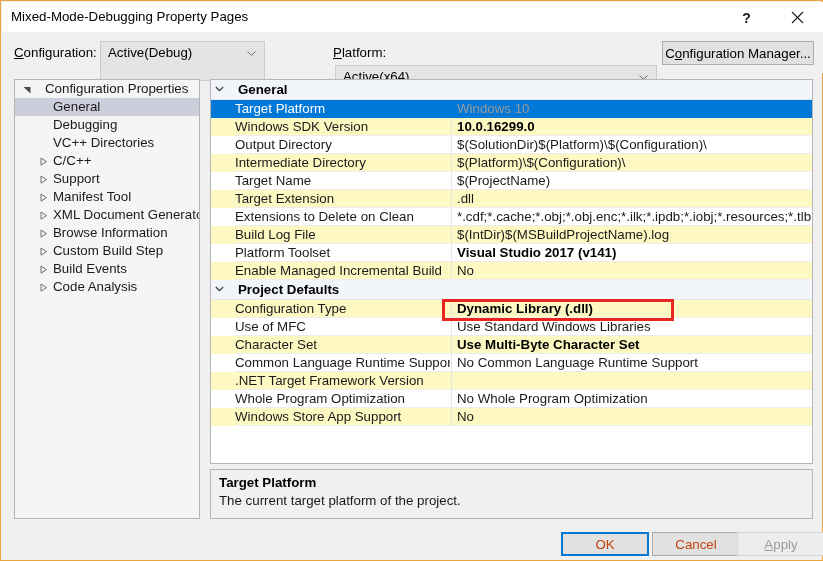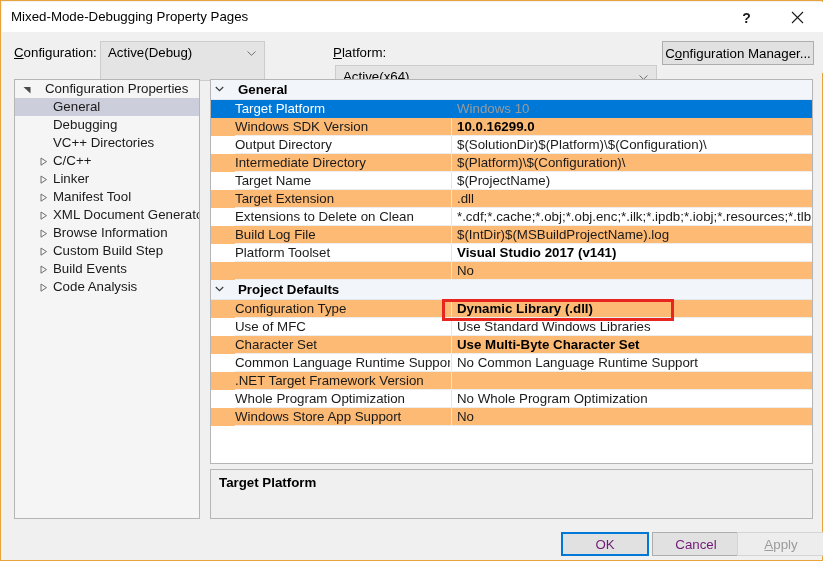--- a/index.html
+++ b/index.html
@@ -152,21 +152,21 @@
 
   .grow {
     position: relative;
     height: 18px;
     line-height: 18px;
     font-size: 13.3px;
     white-space: nowrap;
     cursor: default;
     background: #FFFFFF;
   }
-  .grow.alt { background: #fdba74; }
+  .grow.alt { background: #fef9c3; }
   .grow.section {
     background: #F2F5FA;
     border-bottom: 1px solid #E3E8F0;
     height: 19px; line-height: 19px;
   }
   .grow .name {
     position: absolute;
     left: 24px; top: 0;
     width: 215px;
     overflow: hidden;
@@ -242,21 +242,21 @@
 
   
   .footbtn {
     position: absolute;
     top: 531px;
     width: 88px; height: 24px;
     box-sizing: border-box;
     background: #E1E1E1;
     border: 1px solid #ADADAD;
     font-size: 13.3px;
-    color: #701a75;
+    color: #c2410c;
     cursor: default;
     padding: 0;
     font-family: "Liberation Sans", sans-serif;
   }
   #ok-btn { left: 560px; border: 2px solid #0078D7; background: #E1E1E1; }
   #cancel-btn { left: 651px; }
   #apply-btn { left: 736px; color: #9B9B9B; background: #EDEDED; border-color: #D5D5D5; }
   #apply-btn u { text-decoration: underline; }
 </style>
 </head>
@@ -329,21 +329,21 @@
           </svg>
         </span>
         <span class="lbl">C/C++</span>
       </div>
       <div class="tree-row lvl1">
         <span class="tw">
           <svg width="9" height="9" viewBox="0 0 9 9">
             <polygon points="2,1 7.5,4.6 2,8.2" fill="none" stroke="#6E6E6E" stroke-width="1"></polygon>
           </svg>
         </span>
-        <span class="lbl">Linker</span>
+        <span class="lbl">Support</span>
       </div>
       <div class="tree-row lvl1">
         <span class="tw">
           <svg width="9" height="9" viewBox="0 0 9 9">
             <polygon points="2,1 7.5,4.6 2,8.2" fill="none" stroke="#6E6E6E" stroke-width="1"></polygon>
           </svg>
         </span>
         <span class="lbl">Manifest Tool</span>
       </div>
       <div class="tree-row lvl1">
@@ -446,20 +446,21 @@
           <span class="value">$(IntDir)$(MSBuildProjectName).log</span>
           <span class="rowline"></span>
         </div>
         <div class="grow">
           <span class="name">Platform Toolset</span>
           <span class="vsep"></span>
           <span class="value bold">Visual Studio 2017 (v141)</span>
           <span class="rowline"></span>
         </div>
         <div class="grow alt">
+          <span class="name">Enable Managed Incremental Build</span>
           <span class="vsep"></span>
           <span class="value">No</span>
           <span class="rowline"></span>
         </div>
         <div class="grow section">
           <span class="gutter">
             <svg width="9" height="6" viewBox="0 0 9 6">
               <polyline points="0.8,1 4.5,4.6 8.2,1" fill="none" stroke="#3B3B3B" stroke-width="1.2"></polyline>
             </svg>
           </span>
@@ -506,19 +507,20 @@
           <span class="vsep"></span>
           <span class="value">No</span>
           <span class="rowline"></span>
         </div>
       </div>
     <div id="redbox"></div>
   </div>
 
   <div id="descpanel">
     <div id="desc-title">Target Platform</div>
+    <div id="desc-body">The current target platform of the project.</div>
   </div>
 
   <button id="ok-btn" class="footbtn">OK</button>
   <button id="cancel-btn" class="footbtn">Cancel</button>
   <button id="apply-btn" class="footbtn"><u>A</u>pply</button>
 
 </div>
 
 </body></html>

